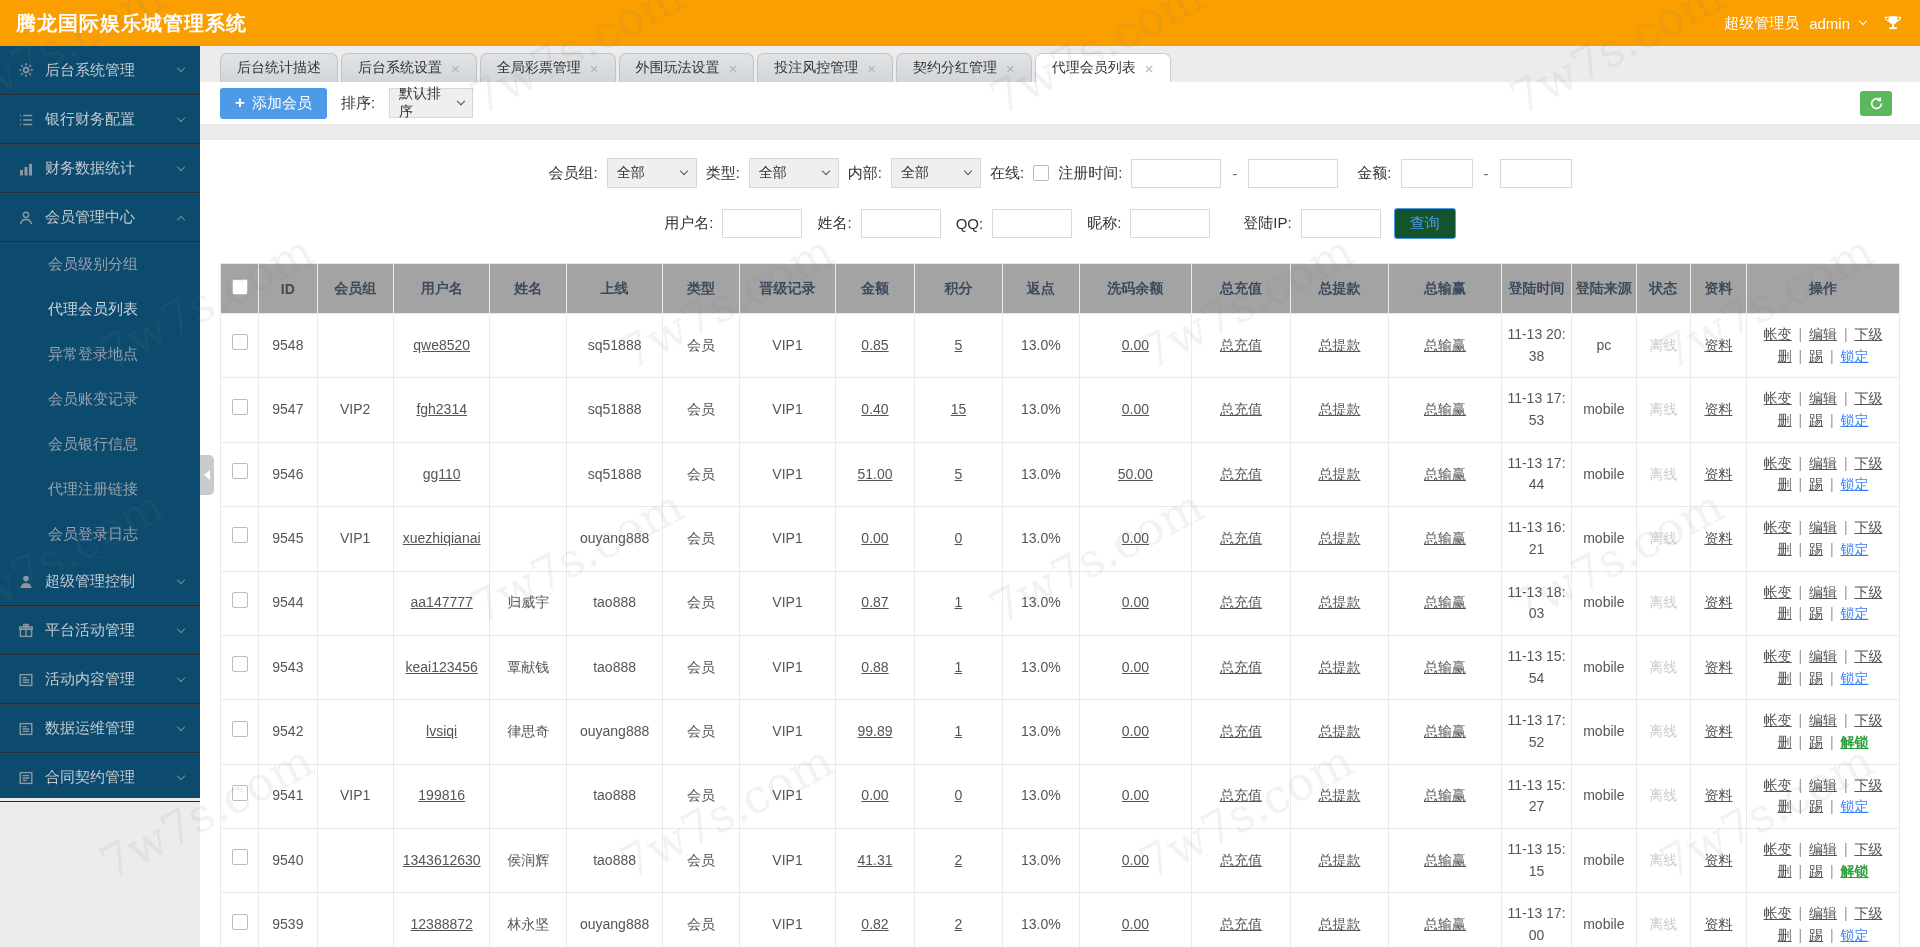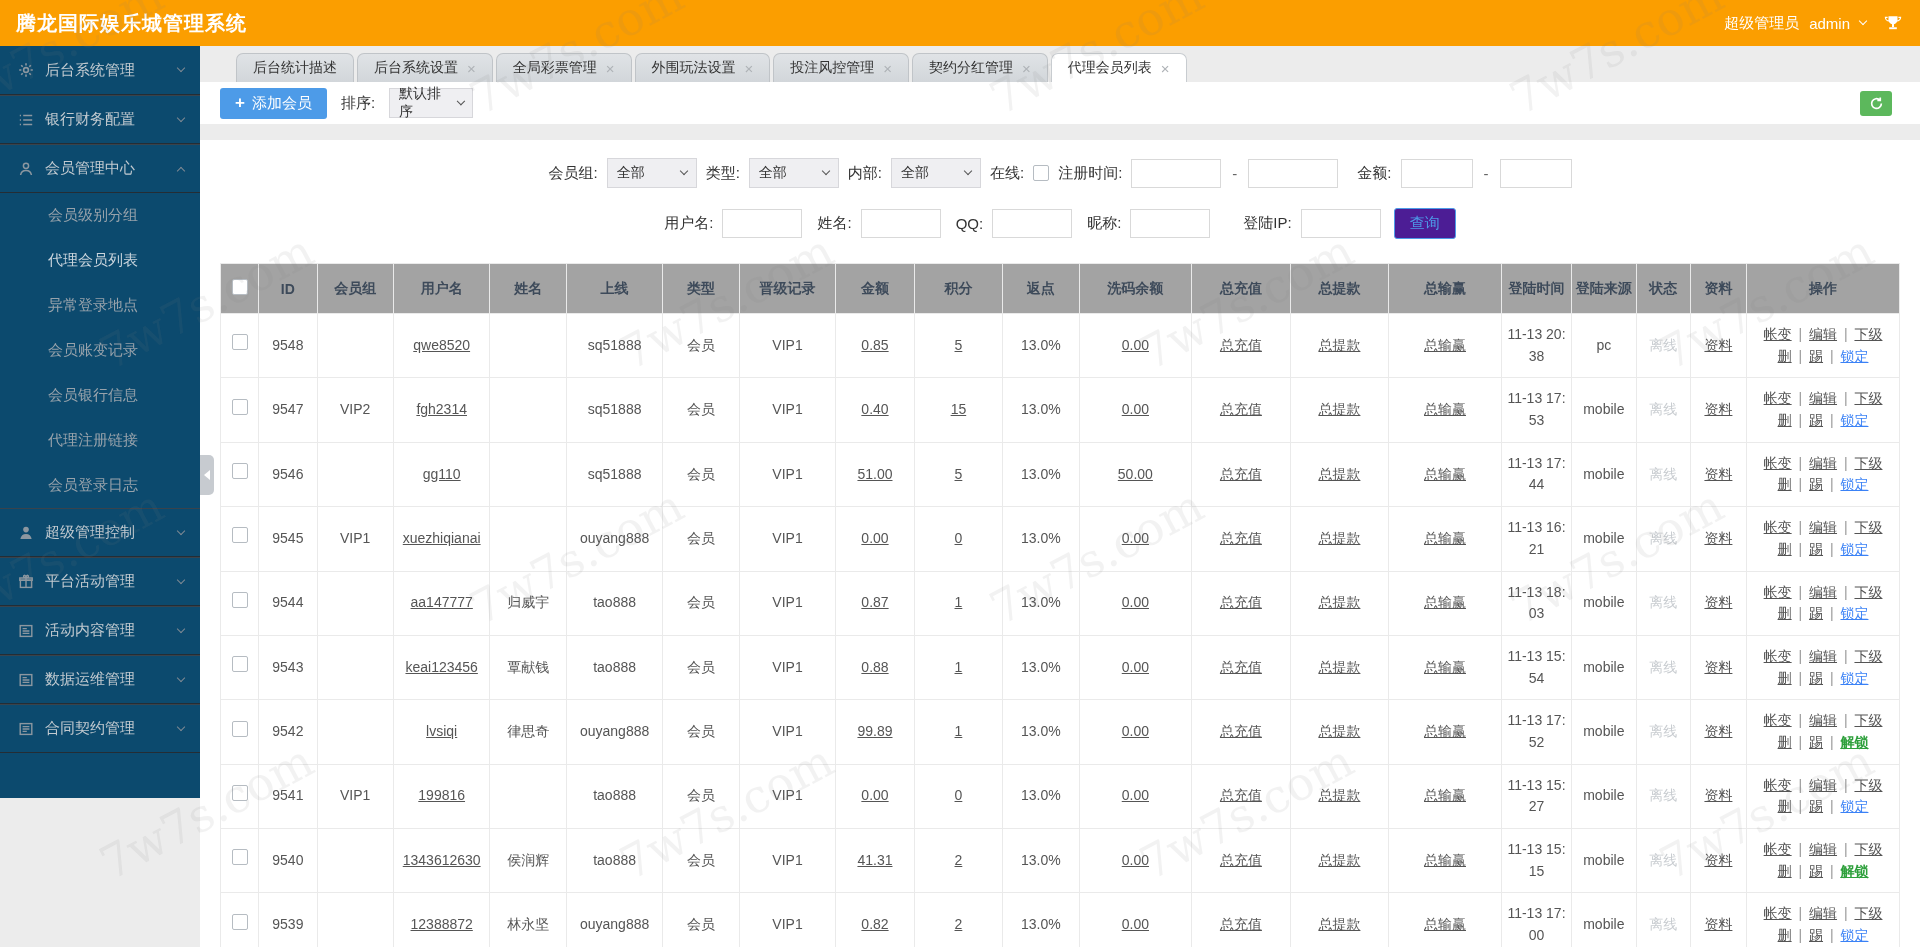--- a/index.html
+++ b/index.html
@@ -21,21 +21,21 @@
   .mi-icon { width:16px; height:16px; color:#8C97A0; flex:none; display:flex; align-items:center; }
   .menu-item .chev { margin-left:auto; color:#7E8993; }
   .submenu-item { height:45px; display:flex; align-items:center; padding-left:48px; color:#97A2AB; font-size:15px; cursor:pointer; }
   .submenu-item.active { color:#CBD5DD; }
   .collapse-handle { position:absolute; left:200px; top:455px; width:14px; height:40px; background:#C7CBD0; border-radius:0 5px 5px 0; z-index:6; display:flex; align-items:center; justify-content:center; cursor:pointer; }
   .collapse-handle .tri { width:0; height:0; border-top:5px solid transparent; border-bottom:5px solid transparent; border-right:6px solid #fff; }
 
   
   .content { position:absolute; left:200px; top:46px; width:1720px; height:901px; }
 
-  .tabbar { height:36px; display:flex; align-items:flex-end; gap:3px; padding-left:36px; }
+  .tabbar { height:36px; display:flex; align-items:flex-end; gap:3px; padding-left:20px; }
   .tab { height:29px; display:flex; align-items:center; padding:0 16px; background:linear-gradient(#E0E3E6,#D2D6DA); border:1px solid #C0C4C8; border-bottom:none; border-radius:7px 7px 0 0; font-size:14px; color:#333; cursor:pointer; }
   .tab.active { background:#fff; border-color:#C8CCD0; }
   .tab-close { margin-left:9px; color:#AEB2B6; font-size:15px; line-height:1; cursor:pointer; }
 
   .toolbar { background:#fff; height:42px; display:flex; align-items:center; gap:14px; padding-left:20px; position:relative; }
   .btn-add { height:31px; padding:0 15px; background:#4D9BE8; color:#fff; border:none; border-radius:3px; font-size:15px; display:inline-flex; align-items:center; gap:7px; cursor:pointer; }
   .btn-add .plus { font-size:17px; font-weight:bold; }
   .lbl { color:#333; font-size:15px; }
   .selbox { display:inline-flex; align-items:center; justify-content:space-between; height:30px; background:#EFEFF2; border:1px solid #D7D7DB; padding:0 9px; color:#333; font-size:14px; cursor:pointer; gap:8px; }
   .selbox .chev { color:#555; }
@@ -44,21 +44,21 @@
 
   .gap { height:16px; }
 
   .panel { background:#fff; padding-top:8px; }
   .frow { display:flex; justify-content:center; align-items:center; gap:9px; padding:10px 0; font-size:15px; color:#333; }
   .inp { width:80px; height:29px; border:1px solid #D9D9D9; background:#fff; padding:0 6px; font-size:14px; }
   .inp.date { width:90px; }
   .inp.money { width:72px; }
   .cbx { appearance:none; -webkit-appearance:none; width:16px; height:16px; border:1px solid #B6BCC2; border-radius:2px; background:#fff; cursor:pointer; }
   .dash { color:#666; margin:0 2px; }
-  .btn-query { height:31px; padding:0 15px; background:#4c1d95; border:1px solid #4D9BE8; color:#4D9BE8; border-radius:3px; font-size:15px; cursor:pointer; margin-left:4px; }
+  .btn-query { height:31px; padding:0 15px; background:#14532d; border:1px solid #4D9BE8; color:#4D9BE8; border-radius:3px; font-size:15px; cursor:pointer; margin-left:4px; }
 
   .table-wrap { padding:8px 20px 26px; }
   table { width:100%; border-collapse:collapse; table-layout:fixed; }
   th,td { border:1px solid #EAEAEA; text-align:center; vertical-align:middle; }
   th { height:50px; font-size:14px; font-weight:bold; color:#3D4A5A; background:#a3a3a3; padding:4px 2px; }
   td { padding:10px 4px; font-size:14px; color:#555; line-height:1.55; }
   td.wrap { word-break:break-all; }
   .lnk { color:#555; text-decoration:underline; cursor:pointer; }
   .lnk.light { color:#3b82f6; }
   .lnk.green { color:#2EA03C; font-weight:bold; }
@@ -107,20 +107,33 @@
       </div>
       <div class="menu-item">
         <span class="mi-icon">
           <svg width="16" height="16" viewBox="0 0 16 16">
             <g stroke="currentColor" stroke-width="1.7">
               <path d="M5.2 3.5h9M5.2 8h9M5.2 12.5h9M1.8 3.5h1.2M1.8 8h1.2M1.8 12.5h1.2"></path>
             </g>
           </svg>
         </span>
         <span class="mi-label">银行财务配置</span>
+        <span class="chev sm"></span>
+      </div>
+      <div class="menu-item">
+        <span class="mi-icon">
+          <svg width="16" height="16" viewBox="0 0 16 16">
+            <g fill="currentColor">
+              <rect x="2" y="9" width="3" height="5.5"></rect>
+              <rect x="6.5" y="6" width="3" height="8.5"></rect>
+              <rect x="11" y="2.8" width="3" height="11.7"></rect>
+            </g>
+          </svg>
+        </span>
+        <span class="mi-label">财务数据统计</span>
         <span class="chev sm"></span>
       </div>
       <div class="menu-item">
         <span class="mi-icon">
           <svg width="16" height="16" viewBox="0 0 16 16">
             <g fill="none" stroke="currentColor" stroke-width="1.5">
               <circle cx="8" cy="4.8" r="2.6"></circle>
               <path d="M2.6 14c.4-3 2.6-4.6 5.4-4.6s5 1.6 5.4 4.6"></path>
             </g>
           </svg>

